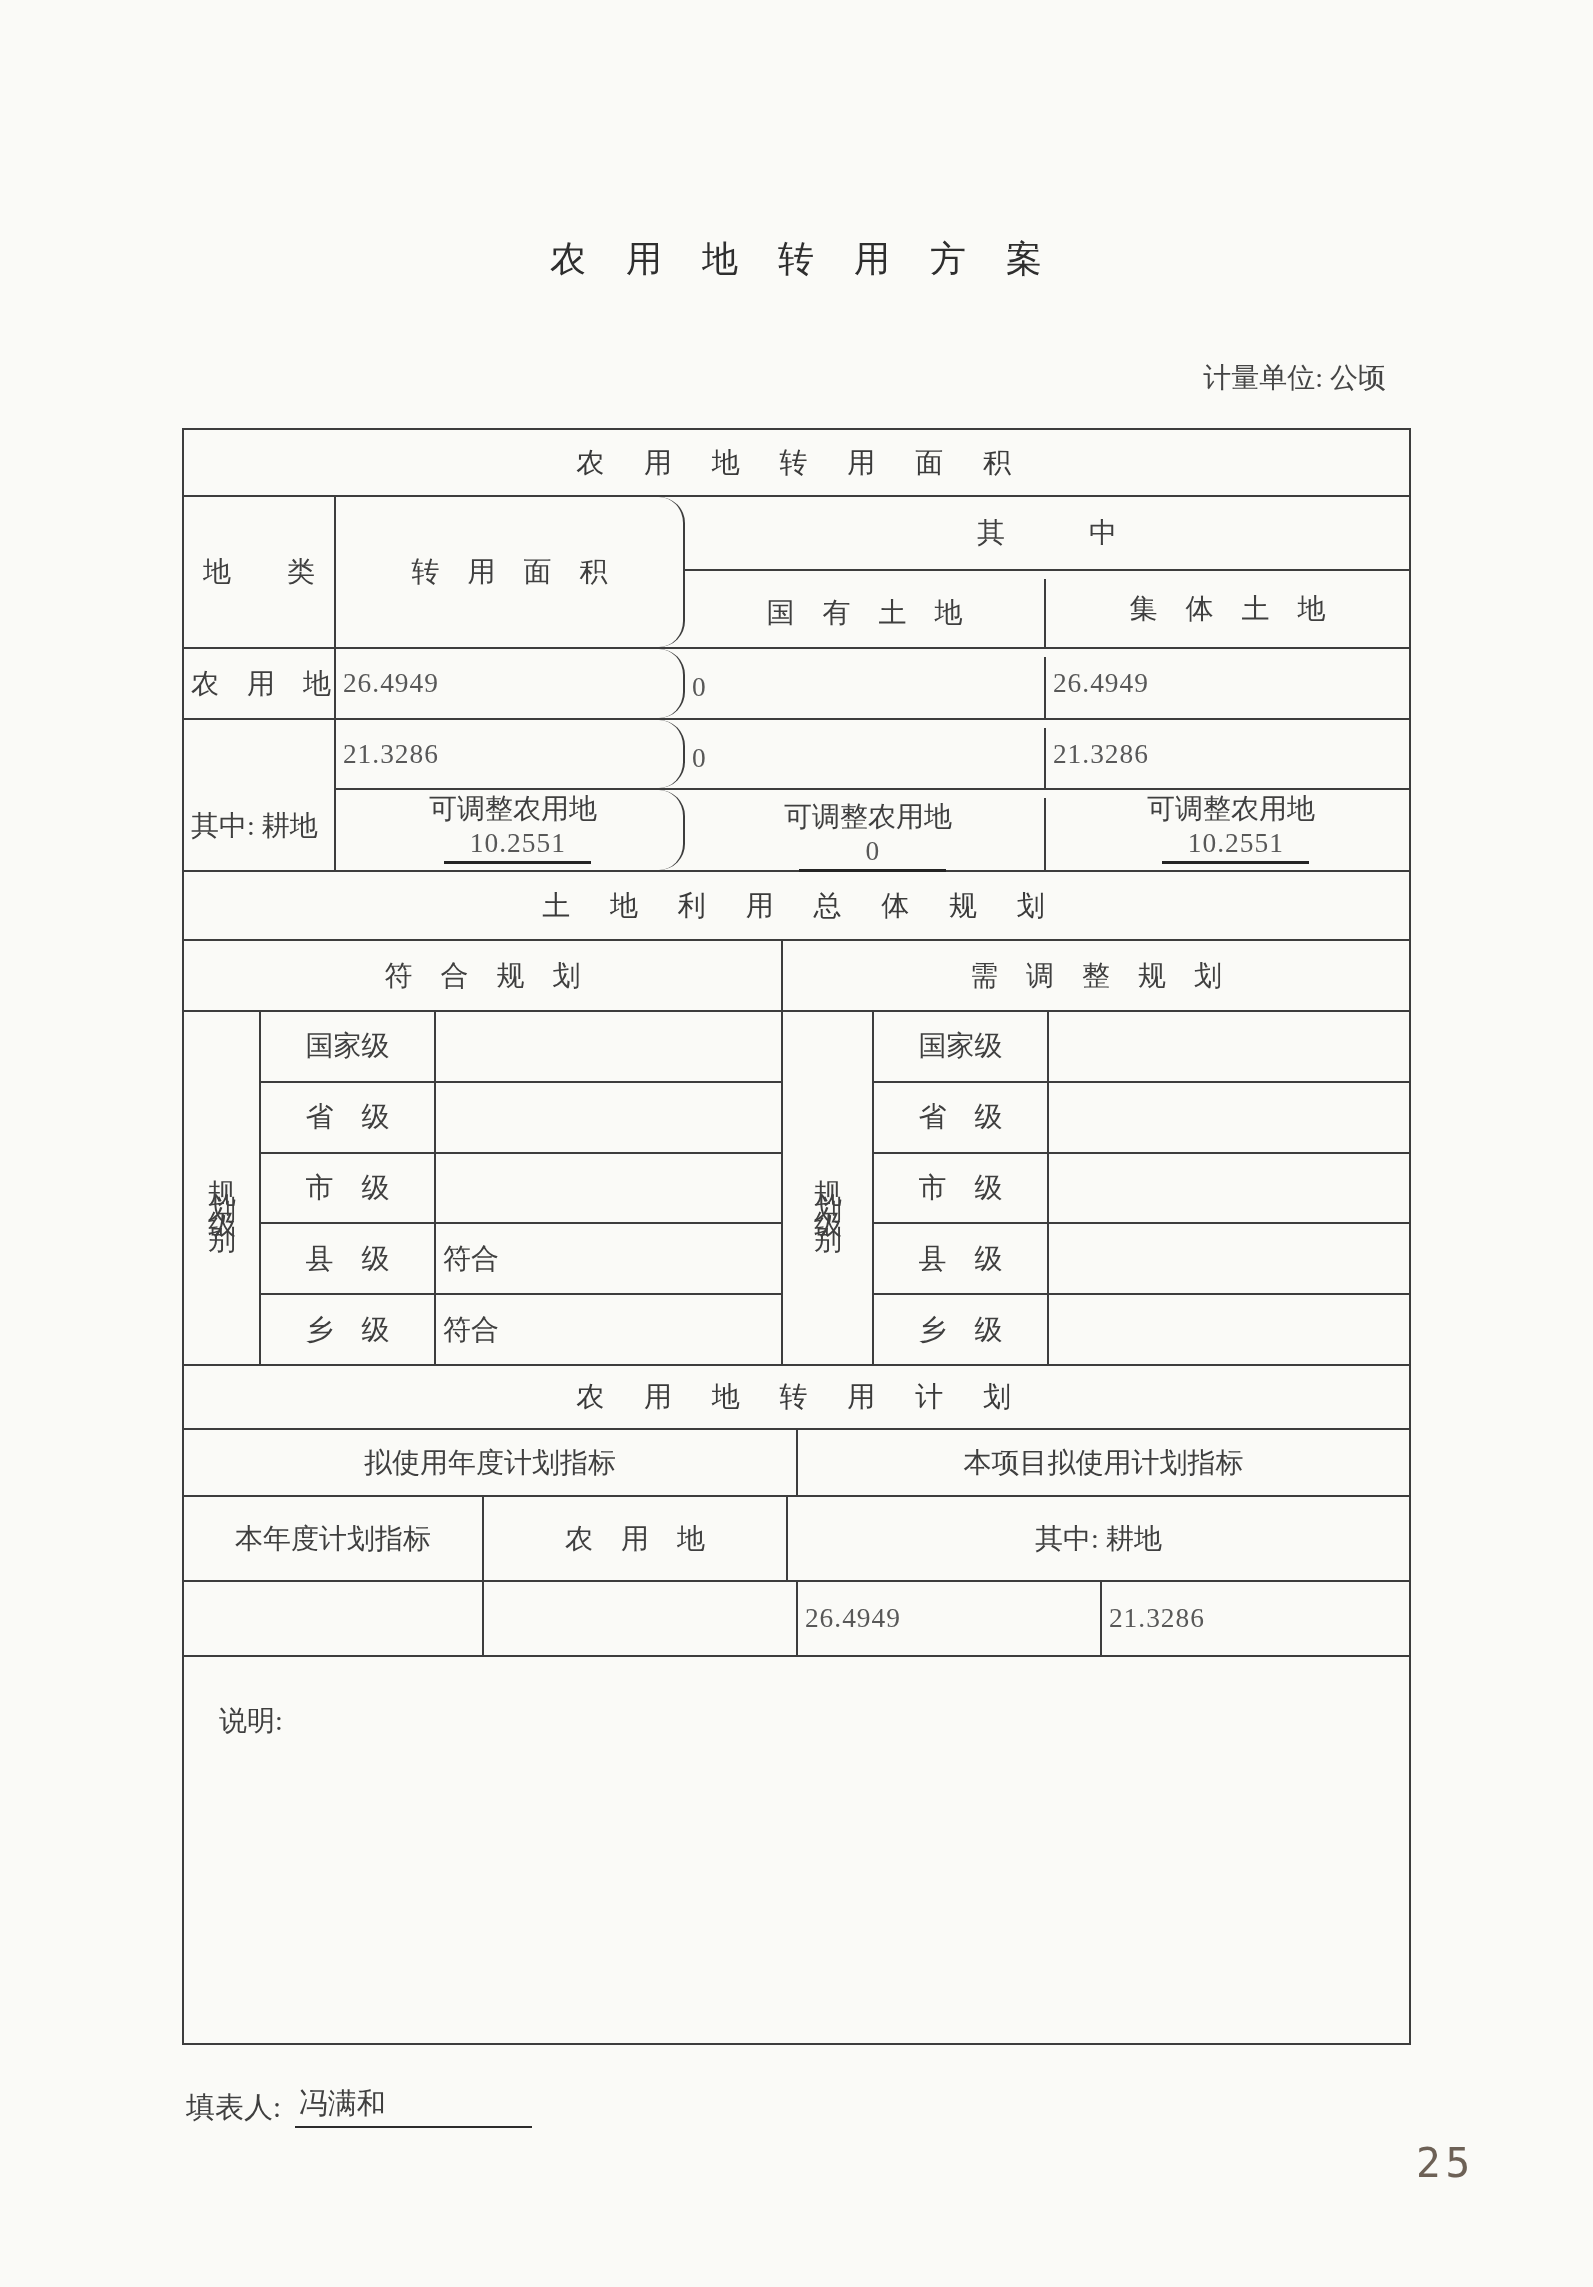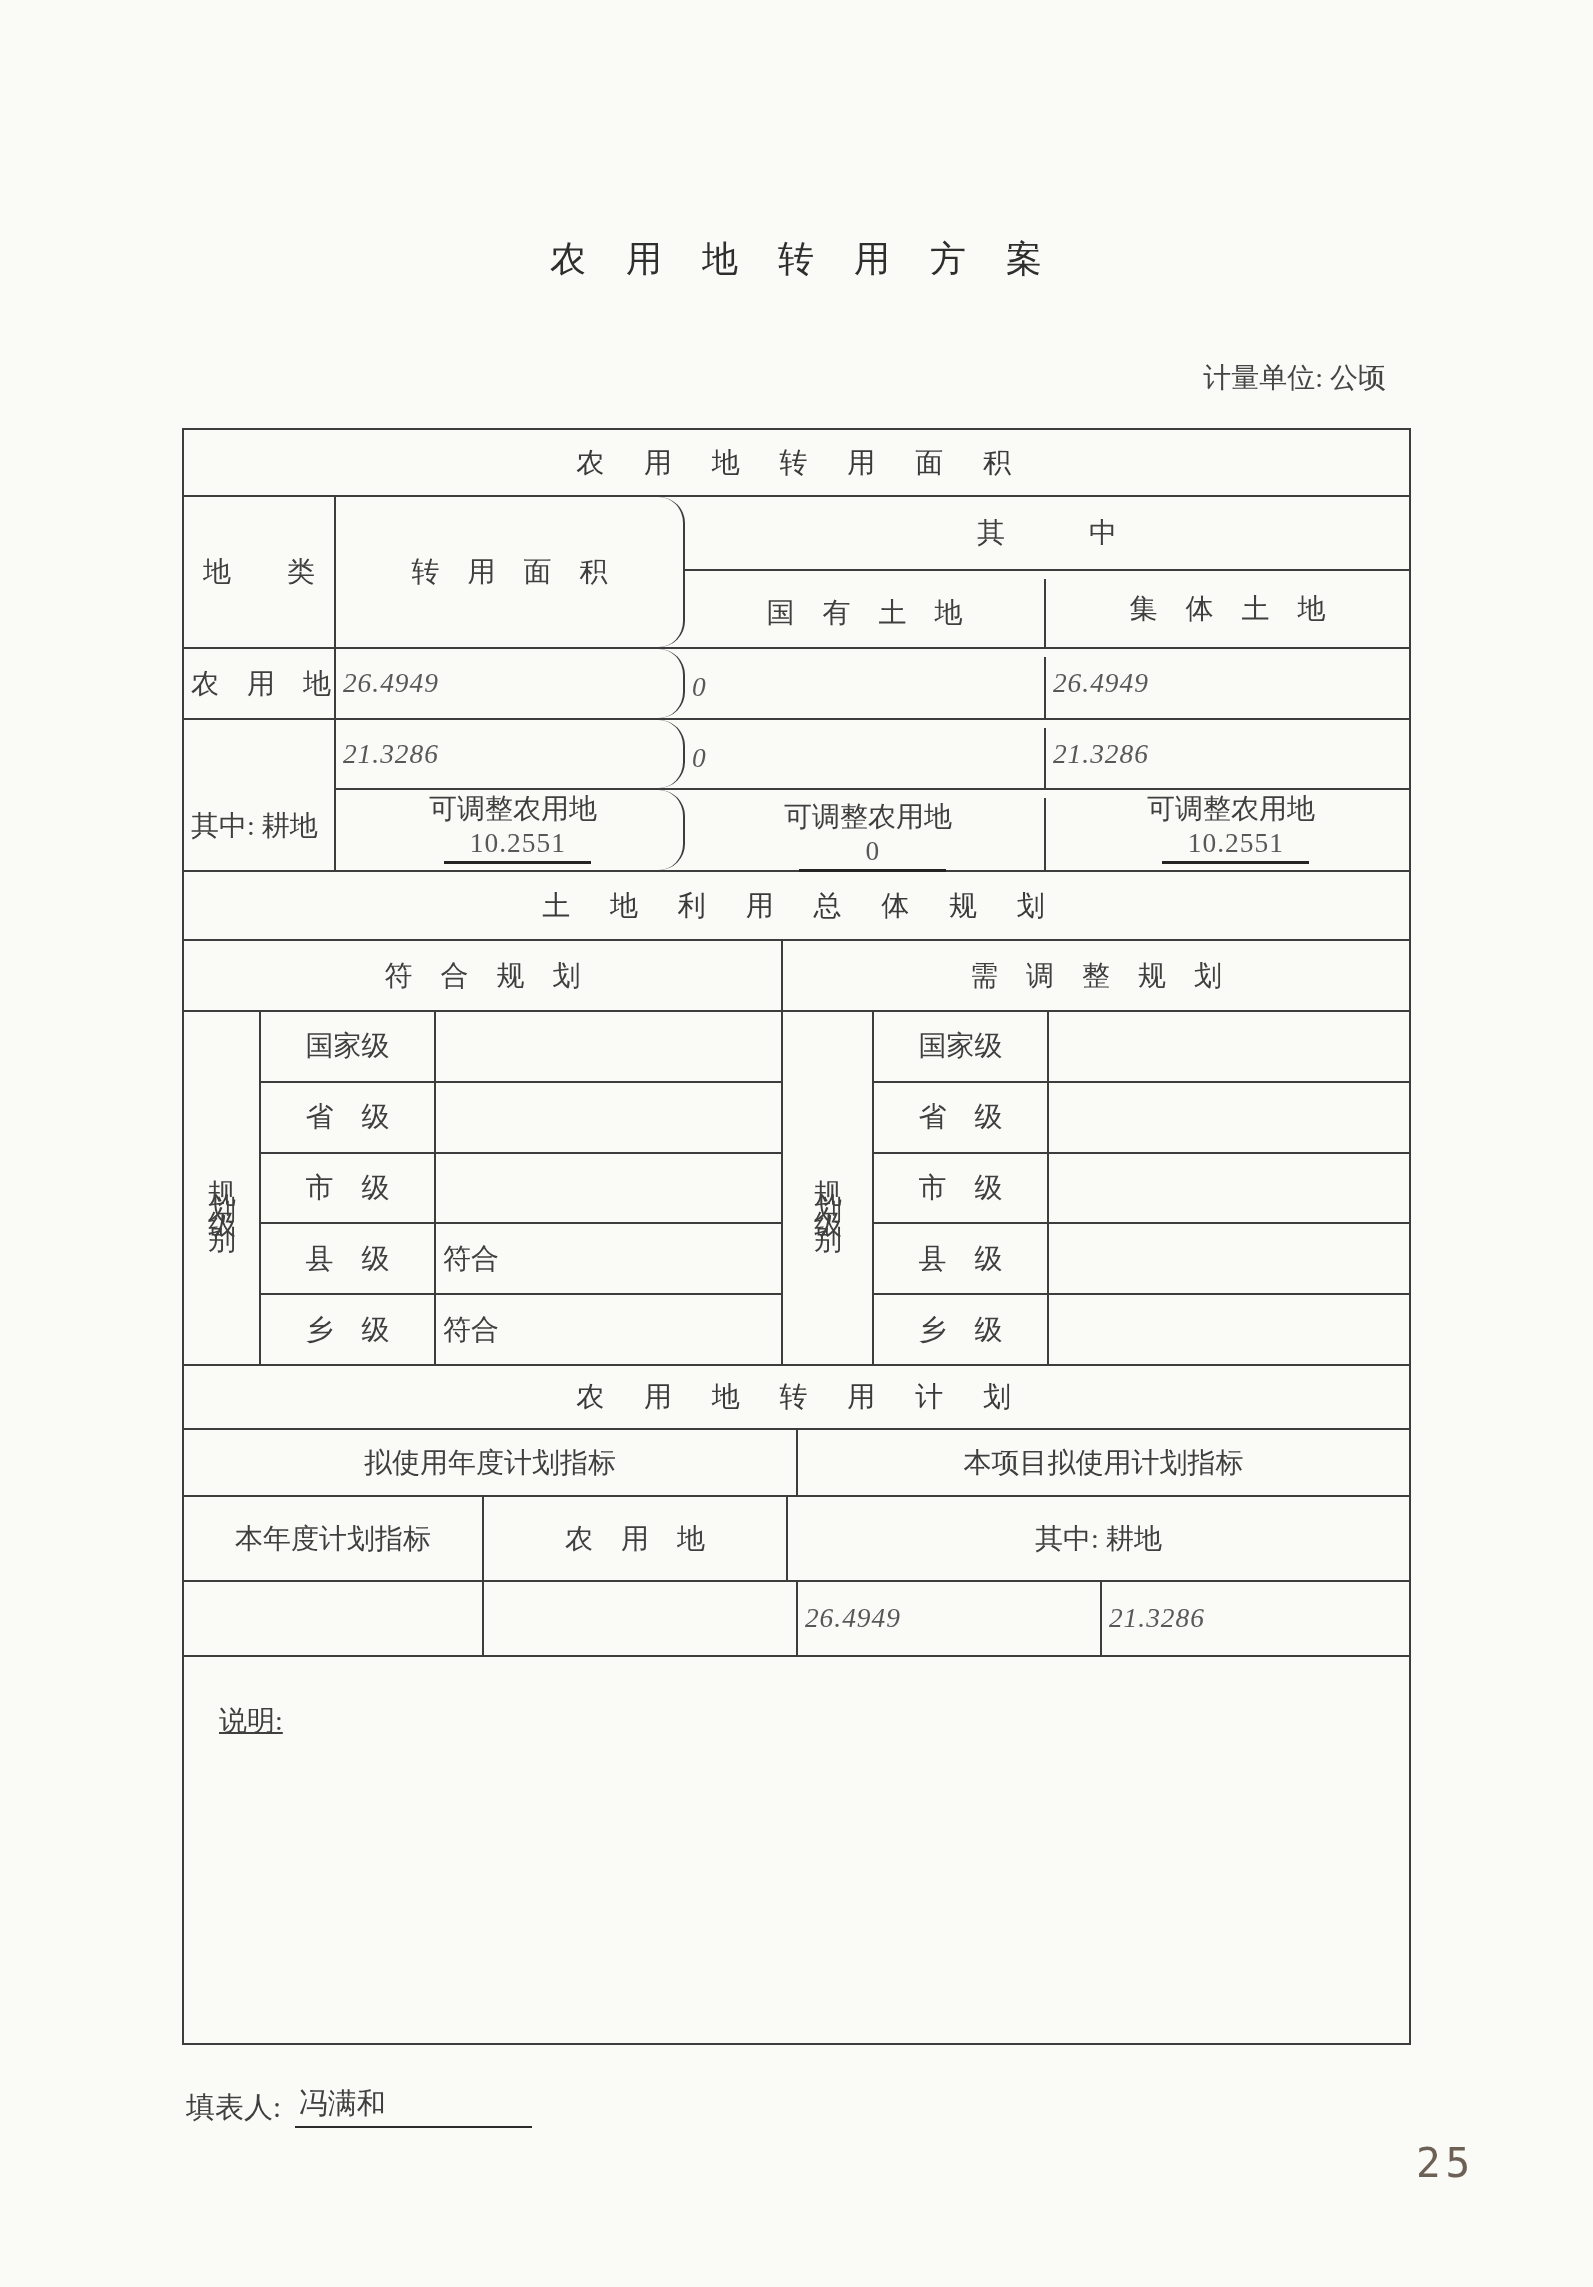--- a/index.html
+++ b/index.html
@@ -37,21 +37,21 @@
   }
   .tbl *{box-sizing:border-box;}
   .row{display:flex;width:100%;}
   .col{display:flex;flex-direction:column;}
   .bb{border-bottom:2px solid var(--ln);}
   .br{border-right:2px solid var(--ln);}
   .c{display:flex;align-items:center;justify-content:center;text-align:center;}
   .l{display:flex;align-items:center;justify-content:flex-start;padding-left:6.9px;text-align:left;}
   .grow{flex:1;min-width:0;min-height:0;}
   .sec-title{letter-spacing:5.9px;color:#3a3a3a;}
-  .num{font-size:27.4px;color:var(--num);letter-spacing:1px;font-style:italic;}
+  .num{font-size:27.4px;color:var(--num);letter-spacing:1px;}
   
   .h-r1{height:67px;}
   .h-r2{height:152px;}
   .h-qz{height:74px;}
   .h-r3{height:71px;}
   .h-r4{height:152px;}
   .h-r4a{height:70px;}
   .h-r5{height:69px;}
   .h-r6{height:71px;justify-content:space-between;}
   .h-r7{height:354px;}
@@ -77,21 +77,21 @@
   }
   .prow{flex:1;display:flex;}
   .adj-cell{display:flex;align-items:center;padding-left:6.9px;white-space:nowrap;flex-direction:column;}
   .adj-prefix{font-size:28px;}
   .uline{
     display:inline-block;min-width:147px;text-align:center;
     border-bottom:3.9px solid #242424;
     margin-left:9.8px;padding:0 3.9px 2px 3.9px;
     font-size:27.4px;color:var(--num);letter-spacing:1px;
   }
-  .notes-cell{flex:1;padding:45px 0 0 35px;font-size:28px;text-decoration:underline;}
+  .notes-cell{flex:1;padding:45px 0 0 35px;font-size:28px;}
   
   .filler{
     position:absolute;left:186px;top:2084px;
     font-size:29px;display:flex;align-items:flex-end;
   }
   .filler-name{
     display:inline-block;width:233px;
     border-bottom:2.9px solid #2c2c2c;
     margin-left:13.7px;padding:0 0 2px 3.9px;
   }

